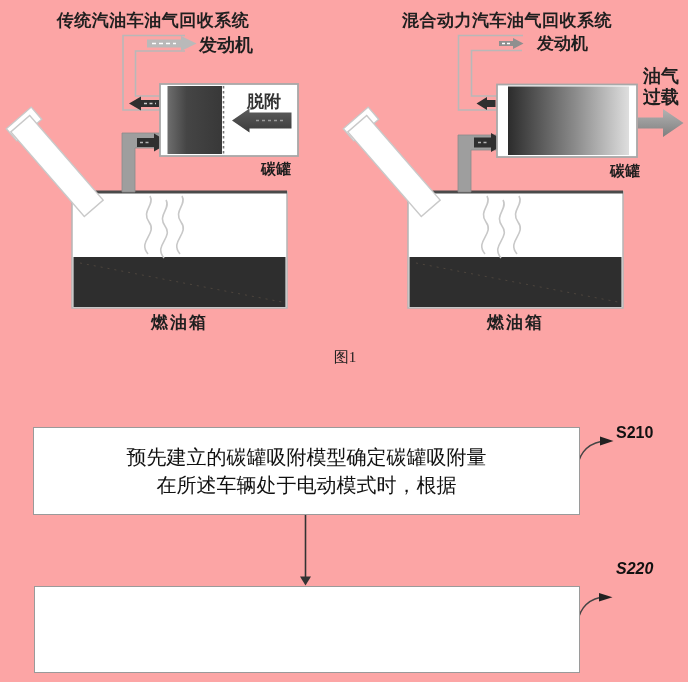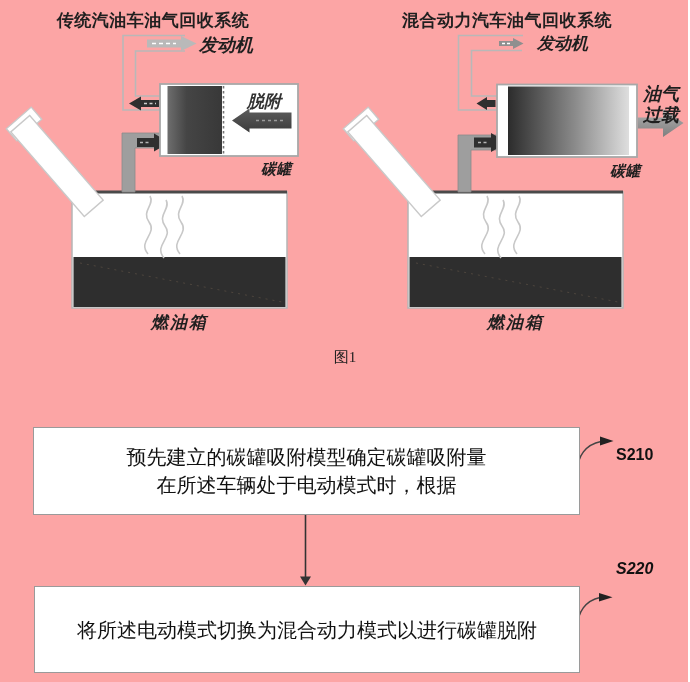--- a/index.html
+++ b/index.html
@@ -1,21 +1,21 @@
 <!DOCTYPE html>
 <html><head>
 <meta charset="utf-8">
 <style>
   html,body{margin:0;padding:0;background:#ffffff;}
   .stage{
     position:relative;width:688px;height:682px;background:#fca5a5;overflow:hidden;
     font-family:"Liberation Sans",sans-serif;color:#1a1a1a;
   }
   .lbl{position:absolute;white-space:nowrap;color:#1f1f1f;}
-  .b{font-weight:bold;font-style:italic;}
+  .b{font-weight:bold;}
   .ctr{text-align:center;}
   .title{font-size:17px;font-weight:bold;letter-spacing:.5px;}
   .serif{font-family:"Liberation Serif",serif;}
   .flowbox{
     position:absolute;background:#ffffff;border:1.5px solid #9a9a9a;
     display:flex;flex-direction:column;align-items:center;justify-content:center;
     font-family:"Liberation Serif",serif;font-size:20px;line-height:28px;color:#111;
   }
   .steplabel{font-family:"Liberation Sans",sans-serif;font-size:16px;font-weight:600;color:#111;}
   svg{position:absolute;left:0;top:0;}
@@ -160,37 +160,36 @@
   </svg>
 
   <div class="lbl title ctr" style="left:38px;top:9px;width:230px;">传统汽油车油气回收系统</div>
   <div class="lbl title ctr" style="left:392px;top:9px;width:230px;">混合动力汽车油气回收系统</div>
 
   <div class="lbl b" style="left:199px;top:33px;font-size:18px;">发动机</div>
   <div class="lbl b" style="left:537px;top:32px;font-size:17px;">发动机</div>
 
   <div class="lbl b" style="left:247px;top:90px;font-size:17px;color:#333;">脱附</div>
 
-  <div class="lbl b ctr" style="left:638px;top:66px;width:46px;font-size:18px;line-height:21px;margin-top:18px;">
+  <div class="lbl b ctr" style="left:638px;top:66px;width:46px;font-size:18px;line-height:21px;">
     <div>油气</div>
     <div>过载</div>
   </div>
 
   <div class="lbl b" style="left:261px;top:160px;font-size:15px;">碳罐</div>
   <div class="lbl b" style="left:610px;top:162px;font-size:15px;">碳罐</div>
 
   <div class="lbl b ctr" style="left:72px;top:311px;width:215px;font-size:17px;letter-spacing:2px;">燃油箱</div>
   <div class="lbl b ctr" style="left:408px;top:311px;width:215px;font-size:17px;letter-spacing:2px;">燃油箱</div>
 
   <div class="lbl serif ctr" style="left:0;top:348px;width:690px;font-size:15px;">图1</div>
 
   <div class="flowbox" style="left:33px;top:427px;width:545px;height:86px;">
     <div>预先建立的碳罐吸附模型确定碳罐吸附量</div>
     <div>在所述车辆处于电动模式时，根据</div>
   </div>
-  <div class="lbl steplabel" style="left:616px;top:446px;">S210</div>
+  <div class="lbl steplabel" style="left:616px;top:424px;">S210</div>
 
   <div class="flowbox" style="left:34px;top:586px;width:544px;height:85px;">
-    <div>将所述电动模式切换为混合动力模式以进行碳罐脱附</div>
   </div>
   <div class="lbl steplabel" style="left:616px;top:560px;font-style:italic;">S220</div>
 
 </div>
 
 </body></html>

